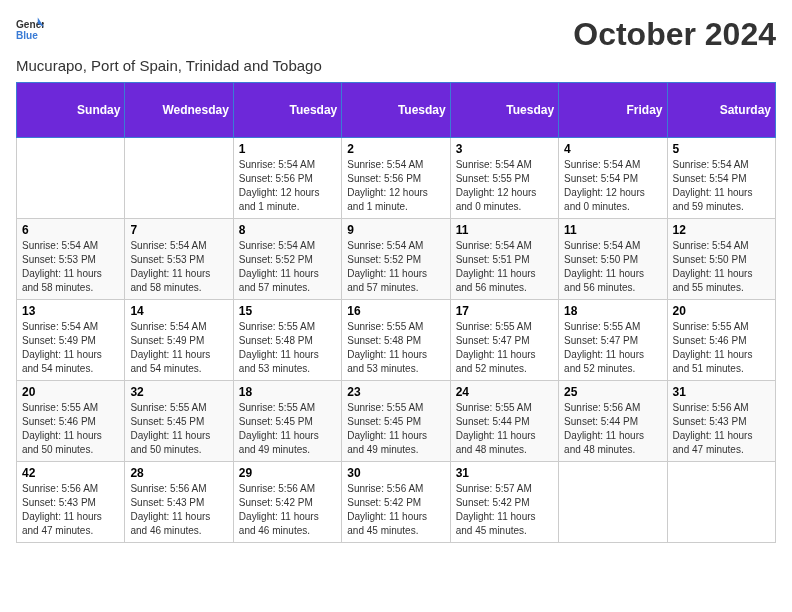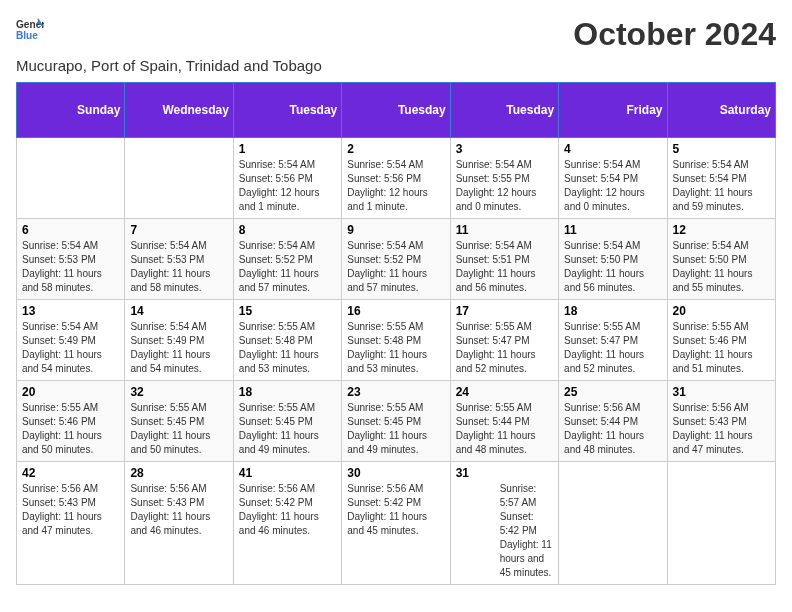--- a/index.html
+++ b/index.html
@@ -278,34 +278,34 @@
 Sunset: 5:43 PM
 Daylight: 11 hours and 47 minutes.</div>
         </td>
         <td>
           <span class="day-number">28</span>
           <div class="day-info" style="white-space: pre-line;">Sunrise: 5:56 AM
 Sunset: 5:43 PM
 Daylight: 11 hours and 46 minutes.</div>
         </td>
         <td>
-          <span class="day-number">41</span>
+          <span class="day-number">29</span>
           <div class="day-info" style="white-space: pre-line;">Sunrise: 5:56 AM
 Sunset: 5:42 PM
 Daylight: 11 hours and 46 minutes.</div>
         </td>
         <td>
           <span class="day-number">30</span>
           <div class="day-info" style="white-space: pre-line;">Sunrise: 5:56 AM
 Sunset: 5:42 PM
 Daylight: 11 hours and 45 minutes.</div>
         </td>
         <td>
           <span class="day-number">31</span>
-          <div class="day-info" style="white-space: pre-line; margin-left: 44px;">Sunrise: 5:57 AM
+          <div class="day-info" style="white-space: pre-line;">Sunrise: 5:57 AM
 Sunset: 5:42 PM
 Daylight: 11 hours and 45 minutes.</div>
         </td>
         <td class="empty-cell"></td>
         <td class="empty-cell"></td>
       </tr>
     </tbody>
 </table>
 
 </body></html>

